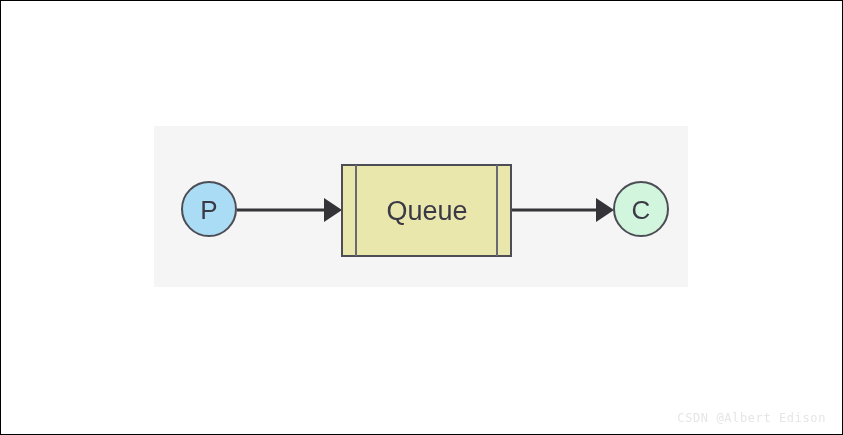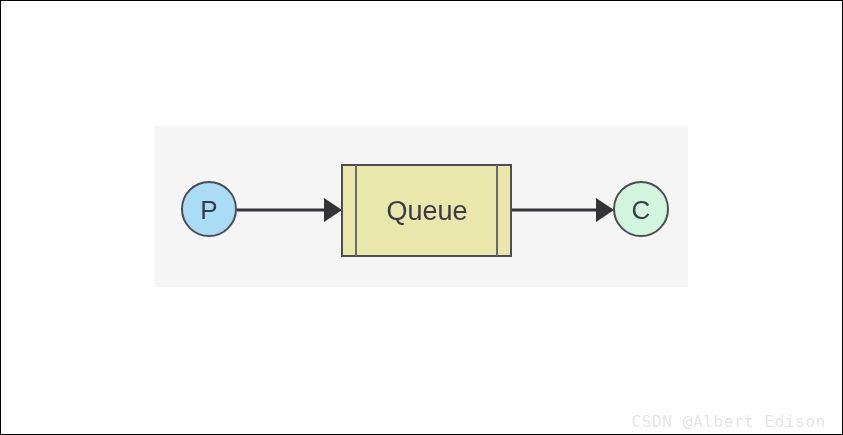--- a/index.html
+++ b/index.html
@@ -69,23 +69,23 @@
   }
   .shape-stroke-inner {
     stroke: #6a6a72;
     stroke-width: 2;
   }
 
   
   #watermark {
     position: absolute;
     right: 16px;
-    bottom: 3px;
+    bottom: 9px;
     font-family: "DejaVu Sans Mono", monospace;
-    font-size: 16px;
+    font-size: 12px;
     letter-spacing: 0.6px;
     color: #e6e6e6;
     white-space: nowrap;
     user-select: none;
   }
 </style>
 </head>
 <body>
 
 <div id="screenshot">

